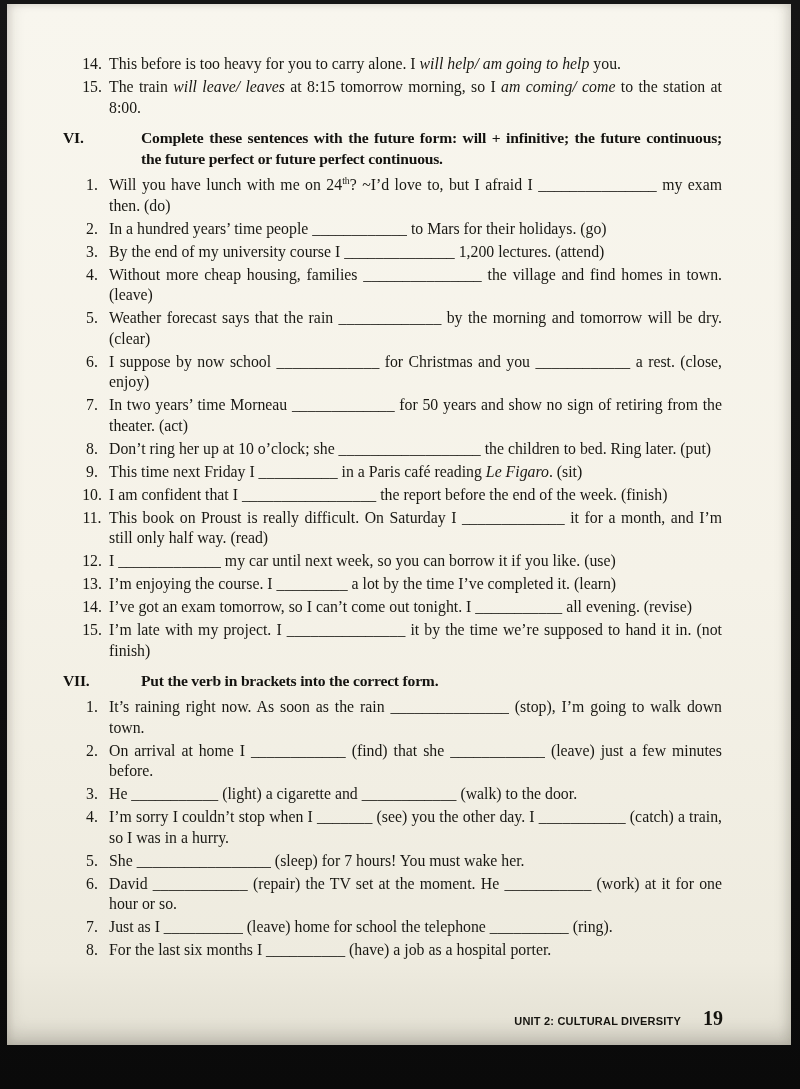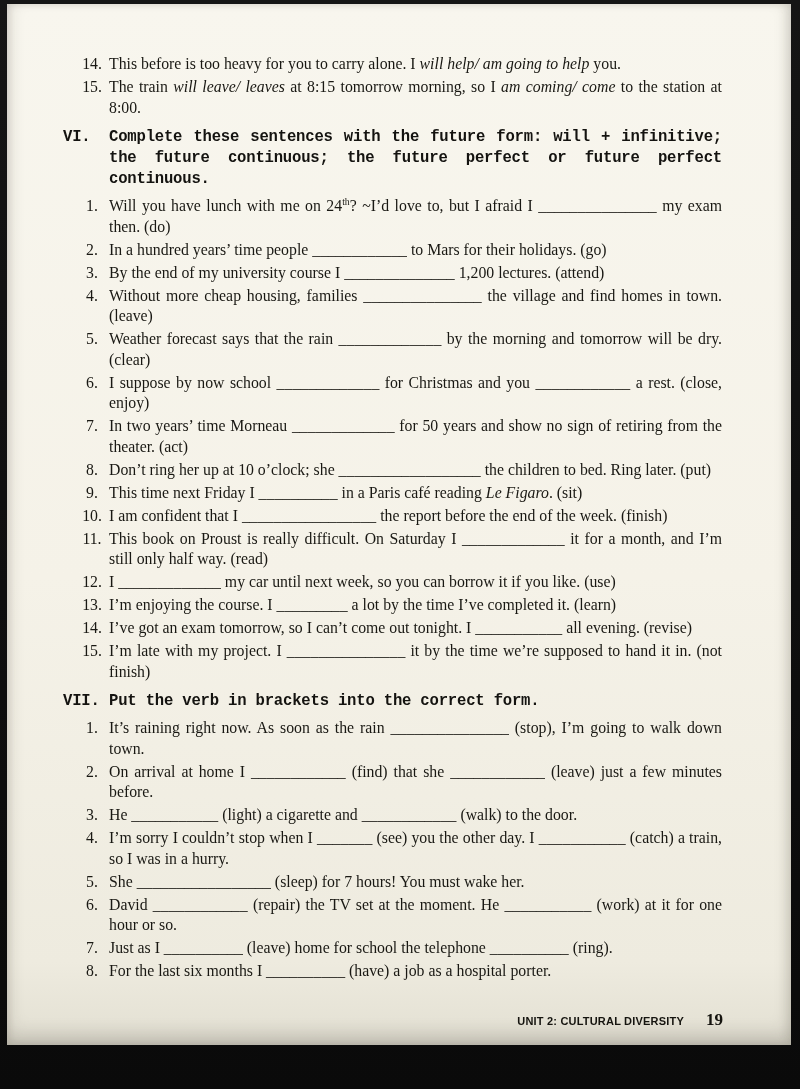--- a/index.html
+++ b/index.html
@@ -36,47 +36,48 @@
   }
   .txt {
     flex:1;
     text-align:justify;
   }
   .it { font-style:italic; }
   sup { font-size:0.62em; line-height:0; }
   .heading {
     display:flex;
     margin:9px 0 6px -12px;
-    font-family:Liberation Mono, monospace;
+    font-family:Liberation Serif, serif;
     font-weight:bold;
     font-size:15.6px;
     line-height:21px;
     letter-spacing:-0.2px;
     color:#141310;
+    gap:32px;
   }
   .hlabel { width:46px; flex-shrink:0; }
   .htext { flex:1; text-align:justify; }
   .footer {
     position:absolute;
     bottom:15px; right:68px;
     display:flex;
     align-items:baseline;
     gap:22px;
     color:#15140f;
   }
   .unit {
     font-family:"Liberation Sans", sans-serif;
     font-weight:bold;
     font-size:11px;
     letter-spacing:0.2px;
   }
   .pagenum {
     font-family:"Liberation Serif", serif;
     font-weight:bold;
-    font-size:17px;
+    font-size:20px;
   }
 </style>
 </head>
 <body>
 
 <div class="scan">
   <div class="page">
     <div class="content">
 
       <div class="list">

